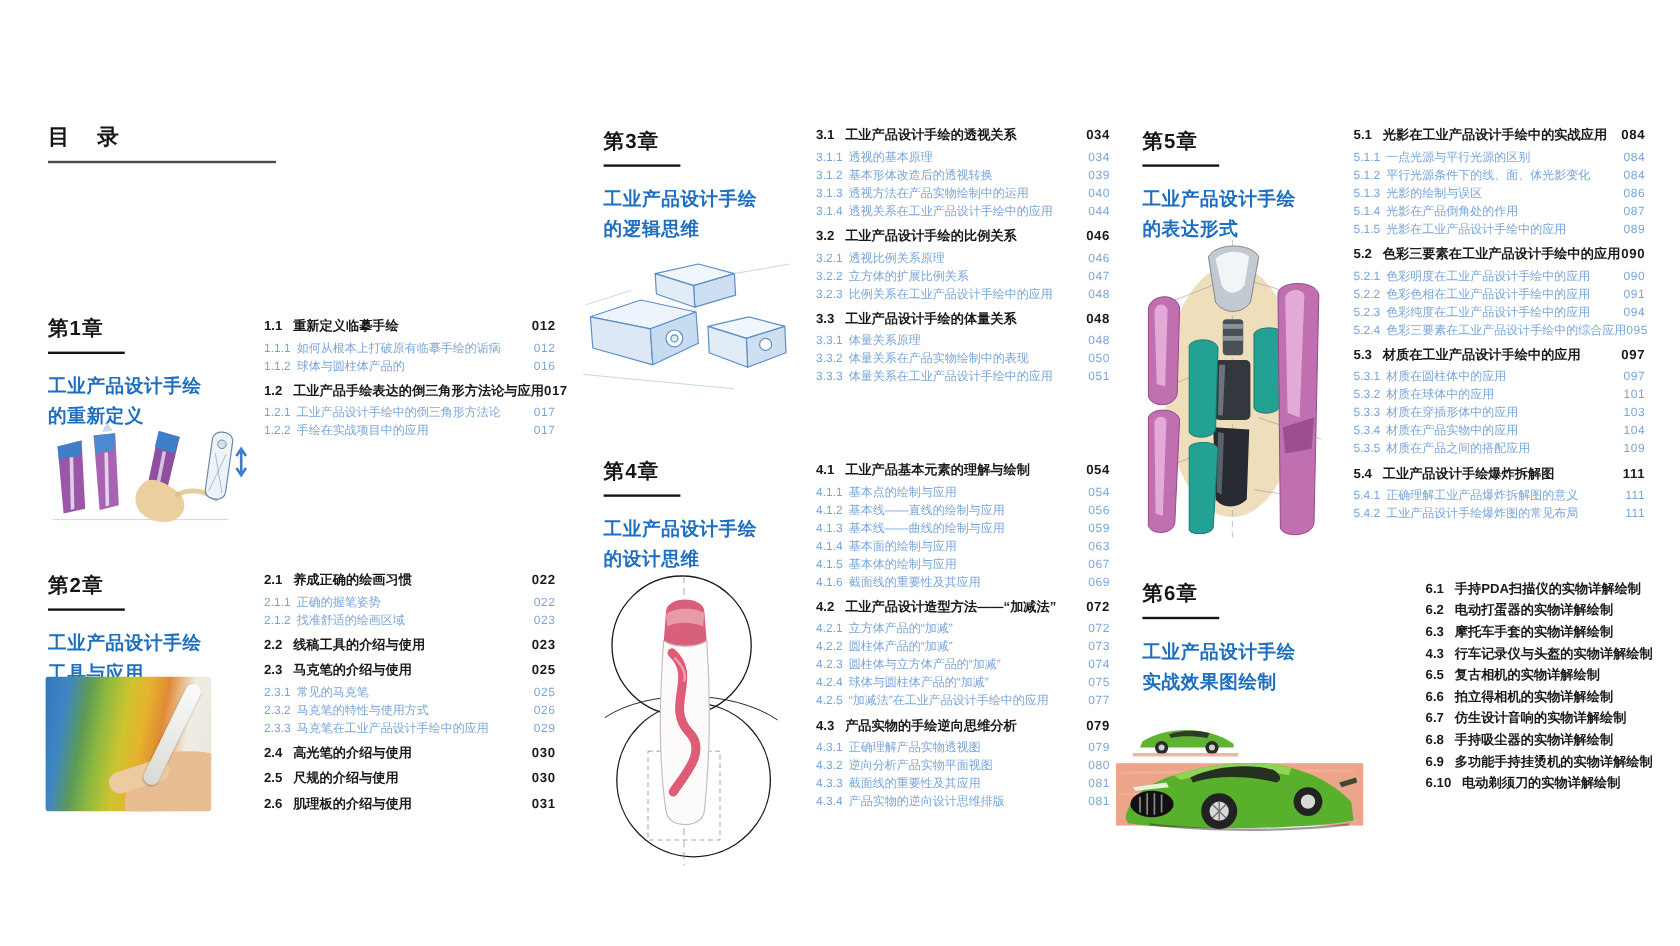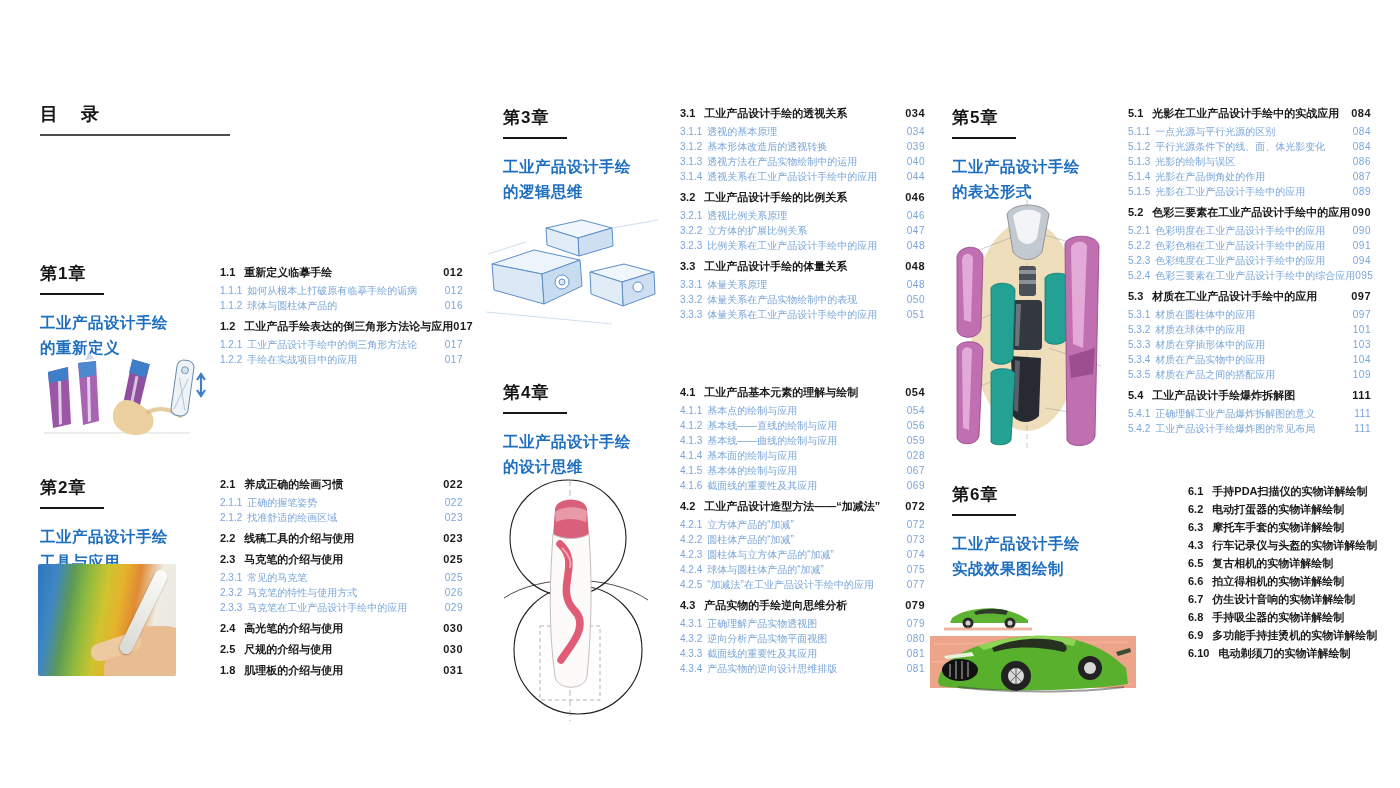--- a/index.html
+++ b/index.html
@@ -149,21 +149,21 @@
         <span class="e-num">2.4</span>
         <span class="e-label">高光笔的介绍与使用</span>
         <span class="e-page">030</span>
       </div>
       <div class="entry l1">
         <span class="e-num">2.5</span>
         <span class="e-label">尺规的介绍与使用</span>
         <span class="e-page">030</span>
       </div>
       <div class="entry l1">
-        <span class="e-num">1.8</span>
+        <span class="e-num">2.6</span>
         <span class="e-label">肌理板的介绍与使用</span>
         <span class="e-page">031</span>
       </div>
     </div>
   <div class="entries" style="left:680px;top:106px;width:245px">
       <div class="entry l1">
         <span class="e-num">3.1</span>
         <span class="e-label">工业产品设计手绘的透视关系</span>
         <span class="e-page">034</span>
       </div>
@@ -245,21 +245,21 @@
         <span class="e-page">056</span>
       </div>
       <div class="entry l2">
         <span class="e-num">4.1.3</span>
         <span class="e-label">基本线——曲线的绘制与应用</span>
         <span class="e-page">059</span>
       </div>
       <div class="entry l2">
         <span class="e-num">4.1.4</span>
         <span class="e-label">基本面的绘制与应用</span>
-        <span class="e-page">028</span>
+        <span class="e-page">063</span>
       </div>
       <div class="entry l2">
         <span class="e-num">4.1.5</span>
         <span class="e-label">基本体的绘制与应用</span>
         <span class="e-page">067</span>
       </div>
       <div class="entry l2">
         <span class="e-num">4.1.6</span>
         <span class="e-label">截面线的重要性及其应用</span>
         <span class="e-page">069</span>

